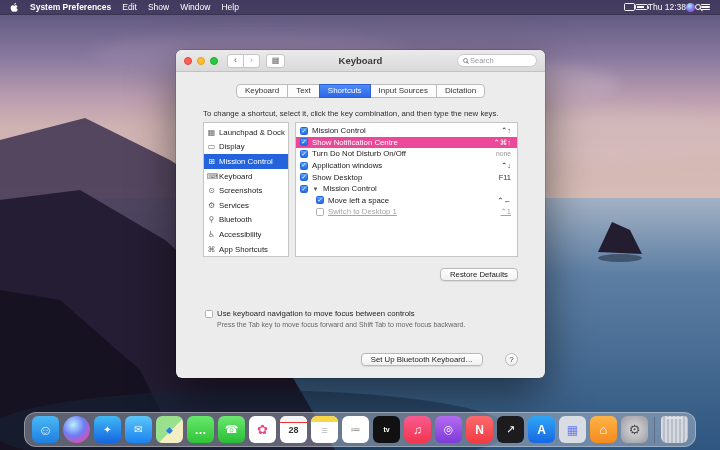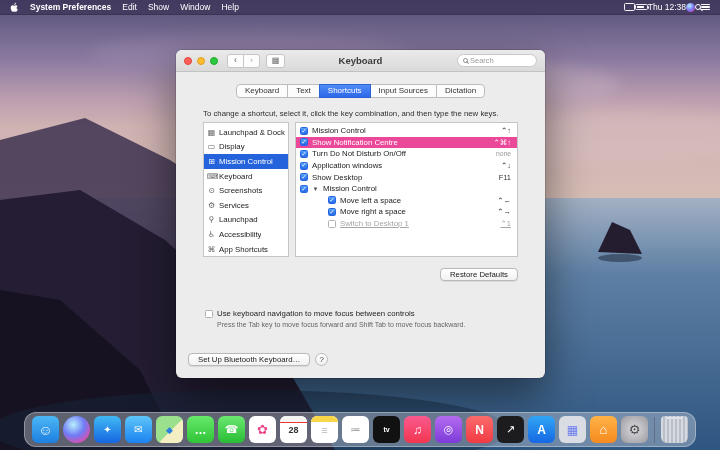--- a/index.html
+++ b/index.html
@@ -85,42 +85,42 @@
   .sidebar-list { width:86px; background:#fff; border:1px solid #c5c5c5; padding-top:2px; overflow:hidden; }
   .sb-row { display:flex; align-items:center; gap:3px; height:14.6px; padding:0 3px; font-size:7.8px; color:#222; }
   .sb-row.selected { background:#2463dc; color:#fff; }
   .sb-ico { width:9px; font-size:8px; text-align:center; color:#666; flex:none; }
   .sb-row.selected .sb-ico { color:#fff; }
   .sb-label { white-space:nowrap; overflow:hidden; }
 
   .shortcut-list { flex:1; background:#fff; border:1px solid #c5c5c5; padding-top:2px; overflow:hidden; }
   .sc-row { display:flex; align-items:center; gap:4px; height:11.6px; padding:0 6px 0 4px; font-size:7.8px; color:#222; }
   .sc-row.selected { background:#ec4899; color:#fff; }
-  .sc-row.ind { padding-left:32px; }
+  .sc-row.ind { padding-left:20px; }
   .cb { width:8px; height:8px; flex:none; border:1px solid #b0b0b0; border-radius:1.5px; background:#fff;
     display:flex; align-items:center; justify-content:center; font-size:6.5px; color:#fff; line-height:1; }
   .cb.checked { background:linear-gradient(#53a2f8,#2667e8); border-color:#2765e0; }
   .cb.checked::after { content:"✓"; }
   .disclosure { font-size:6px; color:#555; width:7px; flex:none; text-align:center; }
   .sc-label { flex:1; white-space:nowrap; overflow:hidden; }
   .sc-key { font-size:7.5px; color:#333; white-space:nowrap; }
   .sc-row.selected .sc-key { color:#fff; }
   .sc-key.muted { color:#999; font-size:6.8px; }
   .sc-row.dim .sc-label, .sc-row.dim .sc-key { color:#a5a5a5;text-decoration:underline; }
 
   .restore-row { text-align:right; margin:6px 27px 0;text-decoration:underline; }
   .btn { font-size:7.8px; padding:2px 9px; height:13px; line-height:8px; color:#222;
     background:linear-gradient(#fff,#f1f1f1); border:1px solid #b9b9b9; border-radius:4px;
     box-shadow:0 0.5px 1px rgba(0,0,0,0.08);
     font-family:"Liberation Sans","DejaVu Sans",sans-serif; }
 
   .kbnav-row { display:flex; align-items:center; gap:4px; margin:28px 0 0 29px; font-size:7.8px; color:#222; }
   .kbnav-help { margin:3px 0 0 41px; font-size:7px; color:#666; }
 
-  .bottom-row { display:flex; align-items:center; gap:5px; margin:25px 27px 0 12px; }
+  .bottom-row { display:flex; justify-content:flex-end; align-items:center; gap:22px; margin:25px 27px 0 0; }
   .helpbtn { width:13px; height:13px; border-radius:50%; padding:0; font-size:8px; line-height:11px;
     color:#444; background:linear-gradient(#fff,#efefef); border:1px solid #b9b9b9; text-align:center; }
 
   
   .dock {
     position:absolute; left:50%; transform:translateX(-50%); bottom:3px; z-index:40;
     display:flex; align-items:center; gap:4px; padding:3px 7px;
     background:rgba(228,228,238,0.35); border:1px solid rgba(255,255,255,0.32); border-radius:12px;
   }
   .dock-icon { width:27px; height:27px; border-radius:6px; flex:none; position:relative;
@@ -265,21 +265,21 @@
       <div class="sb-row">
         <span class="sb-ico">⊙</span>
         <span class="sb-label">Screenshots</span>
       </div>
       <div class="sb-row">
         <span class="sb-ico">⚙</span>
         <span class="sb-label">Services</span>
       </div>
       <div class="sb-row">
         <span class="sb-ico">⚲</span>
-        <span class="sb-label">Launchpad</span>
+        <span class="sb-label">Bluetooth</span>
       </div>
       <div class="sb-row">
         <span class="sb-ico">♿</span>
         <span class="sb-label">Accessibility</span>
       </div>
       <div class="sb-row">
         <span class="sb-ico">⌘</span>
         <span class="sb-label">App Shortcuts</span>
       </div>
     </div>
@@ -313,25 +313,20 @@
       <div class="sc-row">
         <span class="cb checked"></span>
         <span class="disclosure">▼</span>
         <span class="sc-label">Mission Control</span>
         <span class="sc-key"></span>
       </div>
       <div class="sc-row ind">
         <span class="cb checked"></span>
         <span class="sc-label">Move left a space</span>
         <span class="sc-key">⌃←</span>
-      </div>
-      <div class="sc-row ind">
-        <span class="cb checked"></span>
-        <span class="sc-label">Move right a space</span>
-        <span class="sc-key">⌃→</span>
       </div>
       <div class="sc-row ind dim">
         <span class="cb"></span>
         <span class="sc-label">Switch to Desktop 1</span>
         <span class="sc-key">⌃1</span>
       </div>
     </div>
   </div>
 
   <div class="restore-row">

